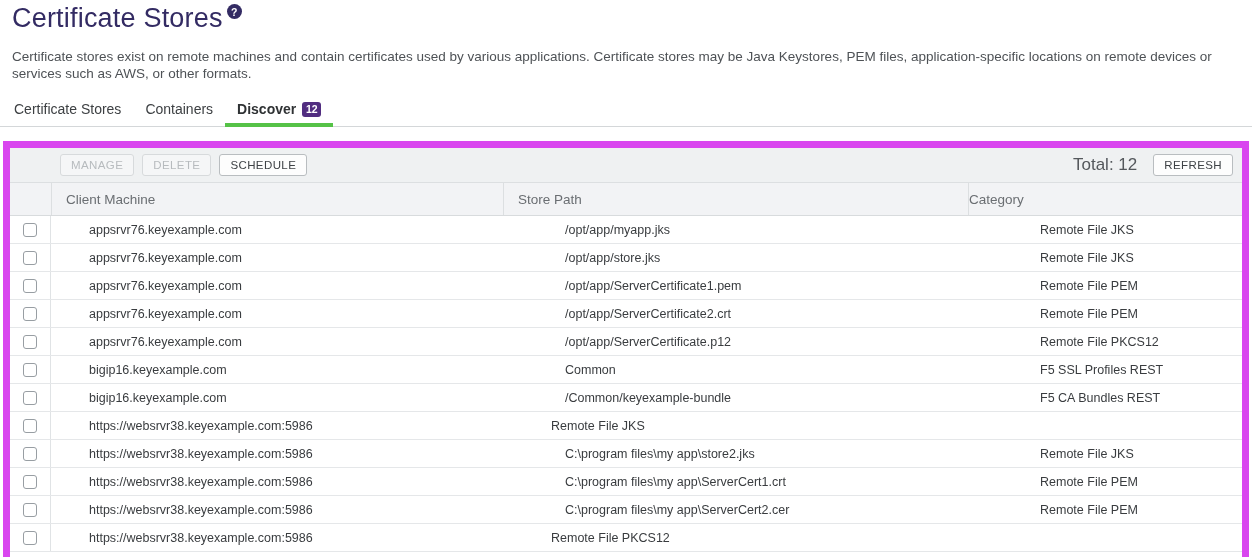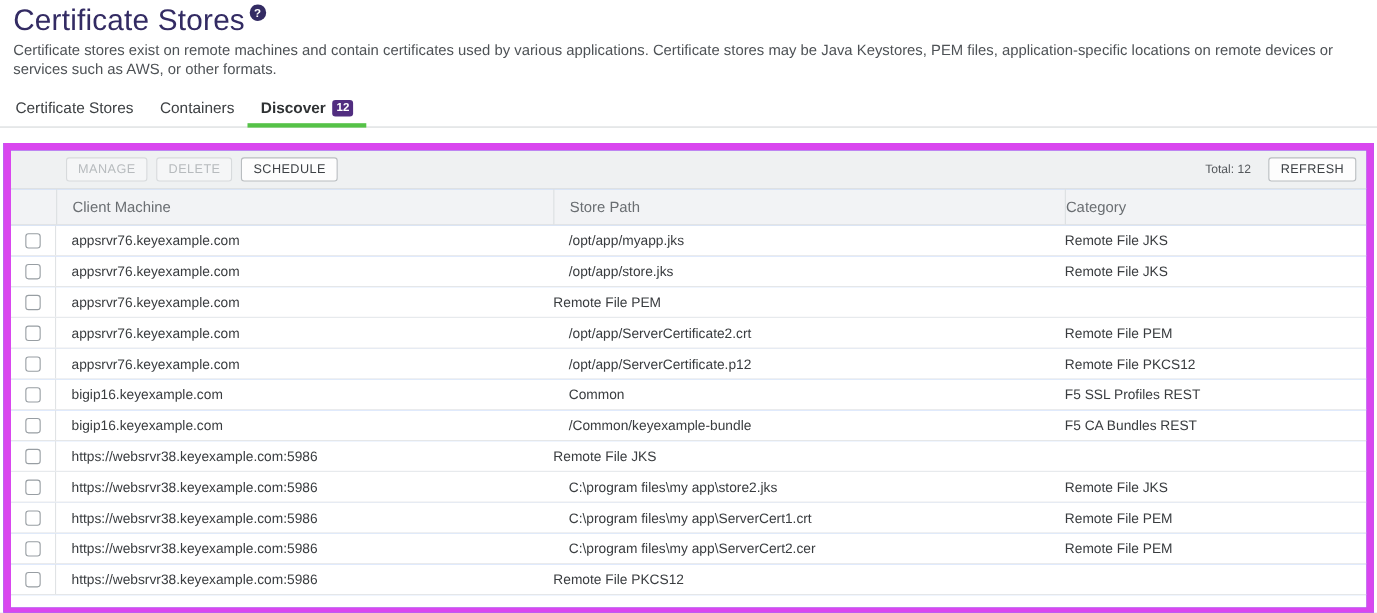--- a/index.html
+++ b/index.html
@@ -10,21 +10,21 @@
   .page-header { padding: 3px 14px 0 12px; }
   .title-row { display: flex; align-items: flex-start; }
   .page-title { font-size: 27px; font-weight: 500; color: #332b63; letter-spacing: 0.2px; line-height: 31px; }
   .help-icon {
     display: inline-flex; align-items: center; justify-content: center;
     width: 15px; height: 15px; border-radius: 50%;
     background: #332b63; color: #ffffff; font-size: 10.5px; font-weight: bold;
     margin-left: 4px; margin-top: 1px;
   }
   .page-desc {
-    margin-top: 3px; font-size: 13.5px; line-height: 17px; color: #4e5256;
+    margin-top: 14px; font-size: 13.5px; line-height: 17px; color: #4e5256;
     max-width: 1228px;
   }
 
   
   .tab-bar {
     display: flex; align-items: flex-end;
     margin-top: 16px; padding-left: 2px;
     border-bottom: 1px solid #d4d7d9;
     height: 29px;
   }
@@ -58,39 +58,39 @@
     font-family: "Liberation Sans", sans-serif;
     font-size: 11.5px; letter-spacing: 0.4px;
     padding: 4px 10px; margin-right: 8px;
     background: #fdfdfd; border: 1px solid #b9bdc0; border-radius: 3px;
     color: #3e4246; cursor: pointer;
   }
   .btn:disabled {
     color: #b7bbbe; border-color: #d7dadc; background: #f5f6f7; cursor: default;
   }
   .toolbar-right { margin-left: auto; display: flex; align-items: center; }
-  .total-label { font-size: 11px; color: #54585c; margin-right: 16px; }
+  .total-label { font-size: 17px; color: #54585c; margin-right: 16px; }
   .btn.refresh { margin-right: 0; }
 
   
   .thead {
     display: flex; height: 33px; align-items: center;
     background: #f2f3f5; border-bottom: 1px solid #d8dbdd;
     color: #6a6e72; font-size: 13.5px;
   }
   .col-check { width: 41px; flex: 0 0 41px; height: 100%; display: flex; align-items: center; justify-content: center; }
   .col-machine { width: 452px; flex: 0 0 452px; padding-left: 14px; height: 100%; display: flex; align-items: center; }
   .col-path { width: 465px; flex: 0 0 465px; padding-left: 14px; height: 100%; display: flex; align-items: center; }
   .col-category { flex: 1 1 auto; padding-left: 0; height: 100%; display: flex; align-items: center; }
   .thead .col-machine, .thead .col-path, .thead .col-category { border-left: 1px solid #dcdfe1; }
 
   .trow {
     display: flex; height: 28px; align-items: flex-start;
     background: #ffffff; border-bottom: 1px solid #e5e7e9;
-    font-size: 12.5px; color: #393c3f;
+    font-size: 12.5px; color: #393c3f; gap: 24px;
   }
   .trow .col-check { border-right: 1px solid #e0e3e5; }
   .trow .col-machine, .trow .col-path, .trow .col-category { border-left: none; }
   .row-checkbox {
     width: 14px; height: 14px; appearance: none; -webkit-appearance: none;
     border: 1px solid #989ea3; border-radius: 3px; background: #ffffff; cursor: pointer;
   }
   .grid-footer { height: 11px; background: #ffffff; }
   .page-bottom-strip { height: 10px; background: #ebedee; margin-top: 0; }
 </style>
@@ -153,20 +153,21 @@
         </div>
         <div class="col-machine">appsrvr76.keyexample.com</div>
         <div class="col-path">/opt/app/store.jks</div>
         <div class="col-category">Remote File JKS</div>
       </div>
       <div class="trow">
         <div class="col-check">
           <input type="checkbox" class="row-checkbox" style="">
         </div>
         <div class="col-machine">appsrvr76.keyexample.com</div>
+        <div class="col-path">/opt/app/ServerCertificate1.pem</div>
         <div class="col-category">Remote File PEM</div>
       </div>
       <div class="trow">
         <div class="col-check">
           <input type="checkbox" class="row-checkbox" style="">
         </div>
         <div class="col-machine">appsrvr76.keyexample.com</div>
         <div class="col-path">/opt/app/ServerCertificate2.crt</div>
         <div class="col-category">Remote File PEM</div>
       </div>

